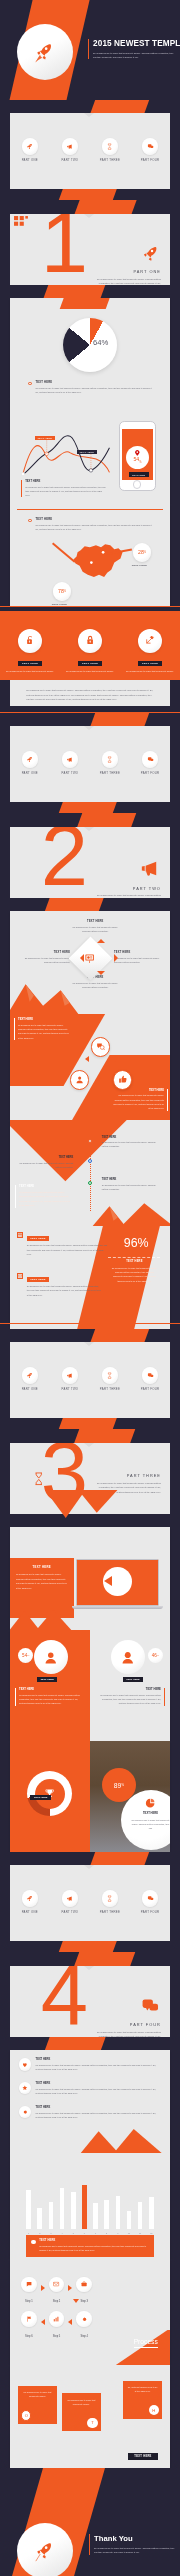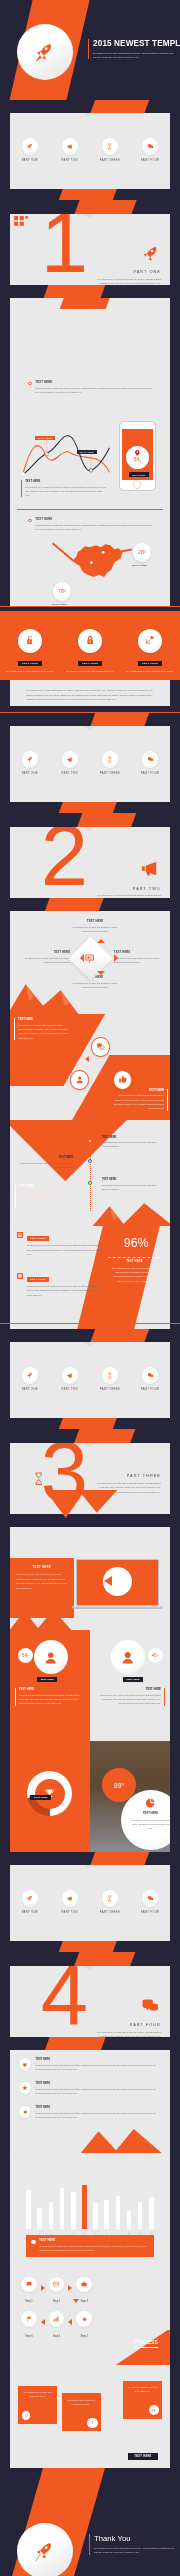--- a/index.html
+++ b/index.html
@@ -230,21 +230,21 @@
   .s-cards { height:103px; }
   .mini-card { position:absolute; background:#f05a22; padding:4.6px; }
   .mini-card p { font-size:2.1px; color:#ffe3d8; line-height:2; text-align:center; }
   .mini-badge { position:absolute; width:10.3px;height:10.3px;border-radius:50%;background:#fff;
      display:flex;align-items:center;justify-content:center;color:#f05a22;font-size:4.1px;}
 
   
   .s-thanks { height:118px; }
   .thanks-band { position:absolute; top:-10.3px; bottom:-10.3px; left:26px; width:62px; background:#f05a22; transform:skewX(-16deg);}
   .thanks-text { position:absolute; left:89px; top:66px; right:4.1px; border-left:1px solid #f05a22; padding-left:4.1px;}
-  .thanks-text h2 { color:#fff; font-size:7.7px; font-weight:normal; }
+  .thanks-text h2 { color:#fff; font-size:7.7px; font-weight:bold; }
   .thanks-text p  { color:#cfcdd8; font-size:2.2px; line-height:1.95; margin-top:3.1px;}
 
   .hr-or { position:absolute; left:0; right:0; height:0.5px; background:#f05a22; }
   svg { display:block; }
 </style>
 </head>
 <body>
 
 <div class="deck">
 
@@ -343,20 +343,24 @@
             </svg>
         </div>
         <h3>PART ONE</h3>
         <p>So designers like to make that complexity simple. Through pattern recognition, they can take complexity and learn to simplify it. So, systems thinkers need to be at the CEO level.</p>
       </div>
     </div>
   </section>
 
   <section class="slide s-pie">
     <div class="card">
+      <div class="pie-wrap">
+        <div class="pie"></div>
+        <div class="pie-label">64%</div>
+      </div>
       <div class="bullet-row" style="top:83px;display:flex;gap:3.6px;">
         <div class="bullet-o"></div>
         <div>
           <h4>TEXT HERE</h4>
           <p>So designers like to make that complexity simple. Through pattern recognition, they can take complexity and learn to simplify it. So, systems thinkers need to be at the CEO level.</p>
         </div>
       </div>
     </div>
     <div class="band" style="top:-2.1px;height:13.4px;left:62px;width:46px;"></div>
   </section>

